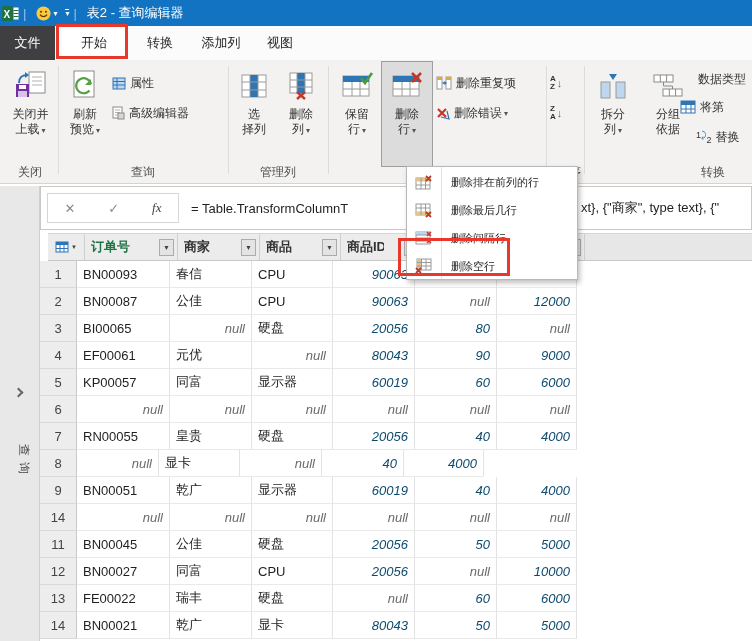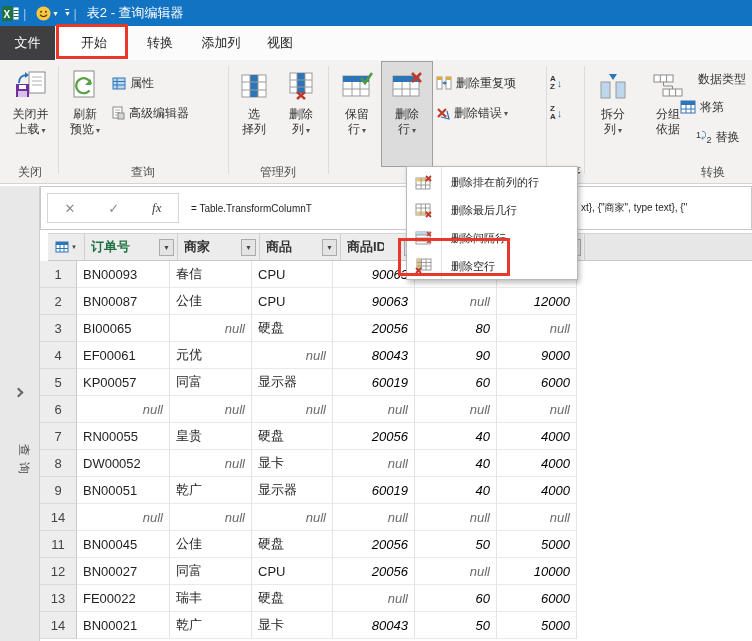--- a/index.html
+++ b/index.html
@@ -41,40 +41,40 @@
 
   
   .queries-strip { left:0; top:186px; width:40px; height:455px; background:#E8E8E8; border-right:1px solid #D0D0D0; }
   .expand-ch { position:absolute; left:15px; top:203px; width:7px; height:7px; border-top:2px solid #666; border-right:2px solid #666; transform:rotate(45deg); }
   .qlabel { position:absolute; left:8px; top:258px; color:#444; font-size:12px; transform:rotate(90deg); transform-origin:12px 12px; white-space:nowrap; letter-spacing:6px; }
   .fbar { left:40px; top:186px; width:712px; height:44px; background:#fff; border:1px solid #C8C8C8; }
   .fxbox { position:absolute; left:6px; top:6px; width:132px; height:30px; border:1px solid #D6D6D6; background:#fff; display:flex; align-items:center; justify-content:space-around; }
   .fx-x { color:#8a8a8a; font-size:13px; }
   .fx-check { color:#8a8a8a; font-size:13px; }
   .fx-fx { color:#444; font-size:13px; font-style:italic; font-family:"Liberation Serif","DejaVu Serif",serif; }
-  .ftext { position:absolute; top:0; height:42px; display:flex; align-items:center; font-size:10px; color:#1f1f1f; white-space:pre; }
+  .ftext { position:absolute; top:0; height:42px; display:flex; align-items:center; font-size:13px; color:#1f1f1f; white-space:pre; }
   .ftext-left { left:150px; }
   .ftext-right { left:540px; }
 
   
   .grid { left:40px; top:232px; width:712px; height:409px; background:#fff; }
   .hrow { position:absolute; left:8px; top:1px; width:712px; height:28px; display:flex; }
   .hcell { height:28px; background:#ECECEC; border-right:1px solid #CFCFCF; border-bottom:1px solid #C8C8C8; border-top:1px solid #D6D6D6; display:flex; align-items:center; padding:0 3px 0 6px; font-weight:bold; font-size:13px; color:#333; }
   .hcell .htxt { flex:1; overflow:hidden; white-space:nowrap; }
   .hc-green .htxt { color:#217346; }
   .hfill { flex:1; background:#E7E7E7; border-bottom:1px solid #C8C8C8; border-top:1px solid #D6D6D6; }
   .filterbtn { width:15px; height:17px; background:#E4E4E4; border:1px solid #ABABAB; color:#444; font-size:7px; display:flex; align-items:center; justify-content:center; flex:none; }
   .corner { justify-content:center; padding:0 2px; }
   .tbody { position:absolute; left:0; top:29px; width:712px; }
   .trow { display:flex; height:27px; }
   .cell { height:27px; border-right:1px solid #E3E3E3; border-bottom:1px solid #E9E9E9; display:flex; align-items:center; padding:0 6px; font-size:13px; overflow:hidden; white-space:nowrap; }
   .rownum { background:#EDEDED; border-right:1px solid #C9C9C9; border-bottom:1px solid #D9D9D9; color:#444; justify-content:center; padding:0; }
   .w0{width:37px;} .w1{width:93px;} .w2{width:82px;} .w3{width:81px;} .w4{width:82px;gap:20px;} .w5{width:82px;} .w6{width:80px;}
   .ctext { color:#1f1f1f; justify-content:flex-start; }
-  .cnum { color:#000000; justify-content:flex-end; font-style:italic; }
+  .cnum { color:#0c4a6e; justify-content:flex-end; font-style:italic; }
   .cnull { color:#6a6a6a; justify-content:flex-end; font-style:italic; }
 
   
   .menu { left:406px; top:166px; width:172px; height:114px; background:#fff; border:1px solid #B8B8B8; box-shadow:2px 3px 5px rgba(0,0,0,.25); z-index:40; }
   .menu-gutter { position:absolute; left:34px; top:0; bottom:0; width:1px; background:#E3E3E3; }
   .menu-item { position:absolute; left:0; width:170px; height:28px; display:flex; align-items:center; font-size:11px; color:#1e1e1e; }
   .menu-item .mic { width:34px; display:flex; justify-content:center; flex:none; }
   .menu-item .mlabel { margin-left:10px; white-space:nowrap; }
 
   
@@ -421,21 +421,20 @@
         <div class="cell rownum w0">7</div>
         <div class="cell ctext w1">RN00055</div>
         <div class="cell ctext w2">皇贵</div>
         <div class="cell ctext w3">硬盘</div>
         <div class="cell cnum w4">20056</div>
         <div class="cell cnum w5">40</div>
         <div class="cell cnum w6">4000</div>
       </div>
       <div class="trow">
         <div class="cell rownum w0">8</div>
-        <div class="cell ctext w1">DW00052</div>
         <div class="cell cnull w2">null</div>
         <div class="cell ctext w3">显卡</div>
         <div class="cell cnull w4">null</div>
         <div class="cell cnum w5">40</div>
         <div class="cell cnum w6">4000</div>
       </div>
       <div class="trow">
         <div class="cell rownum w0">9</div>
         <div class="cell ctext w1">BN00051</div>
         <div class="cell ctext w2">乾广</div>

